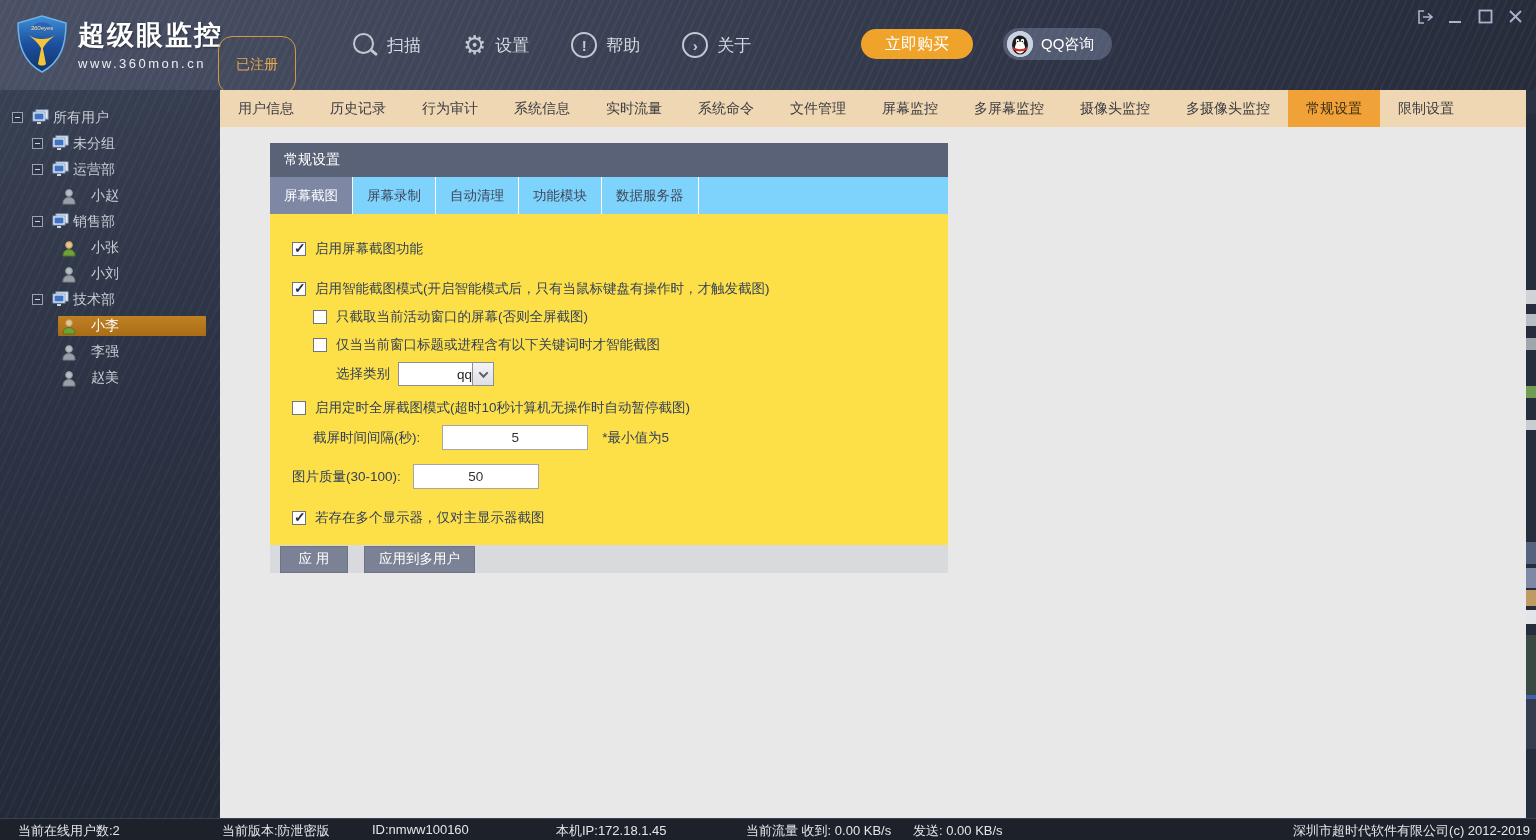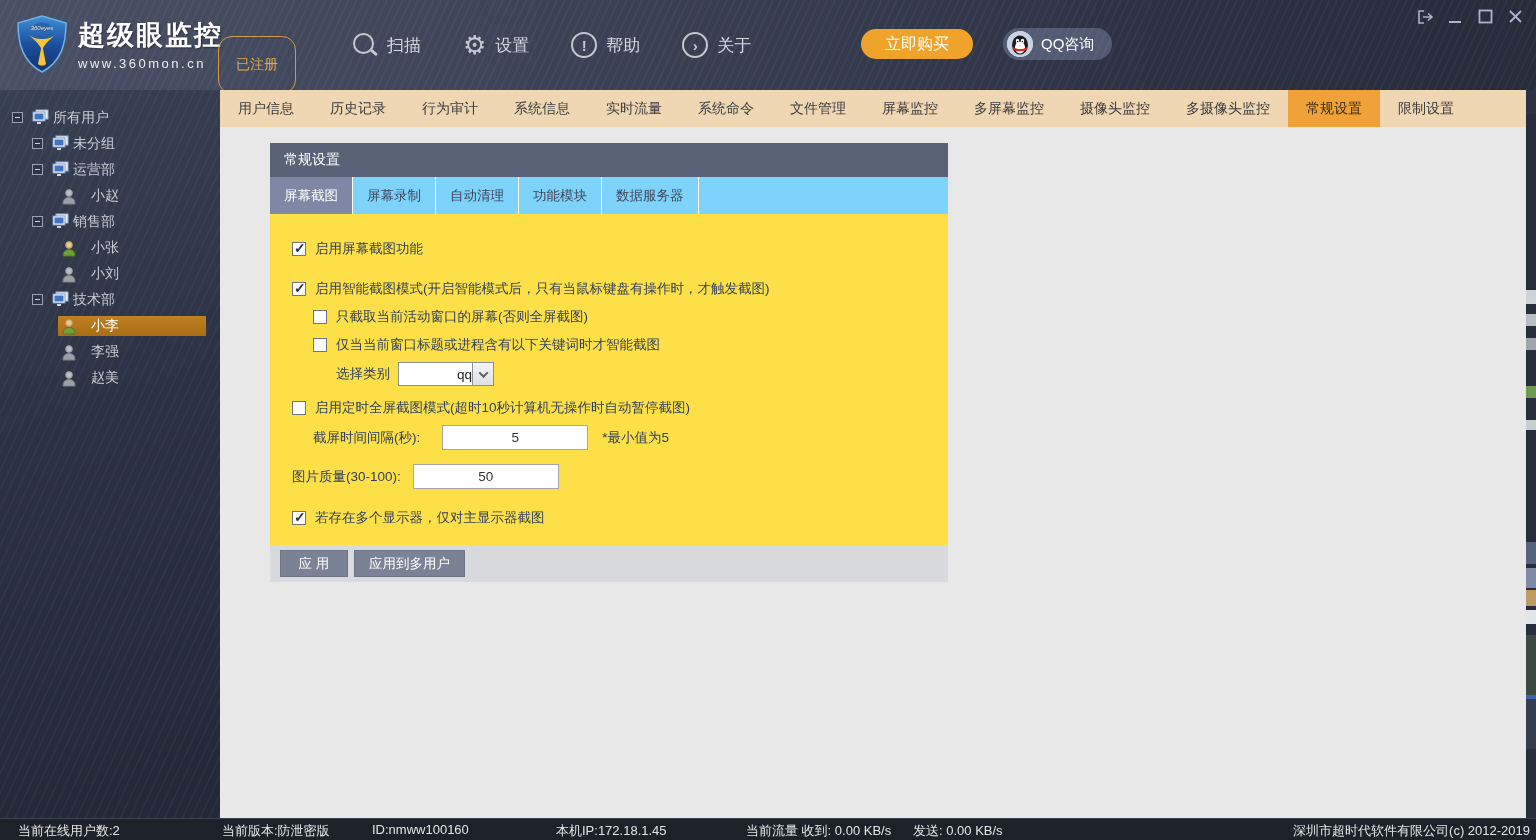--- a/index.html
+++ b/index.html
@@ -113,21 +113,21 @@
     display:flex; align-items:center; position:relative; margin-left:8px; cursor:pointer;
   }
   .select .sel-text{ padding-left:6px; font-size:13.5px; color:#222; flex:1; }
   .sel-btn{
     width:21px; height:100%; background:linear-gradient(#f4f4f5,#dfe0e3);
     border-left:1px solid #8a8f98; display:flex; align-items:center; justify-content:center;
   }
   .chev{ width:7px; height:7px; border-right:2px solid #5a5f6a; border-bottom:2px solid #5a5f6a; transform:rotate(45deg) translate(-1px,-1px); }
   .hint{ margin-left:14px; }
   .panel-footer{
-    height:37px; background:#d8dade; display:flex; align-items:center; gap:6px; padding-left:10px;
+    height:28px; background:#d8dade; display:flex; align-items:center; gap:16px; padding-left:10px;
   }
   .gbtn{
     height:27px; background:#7b8295; color:#fff; border:1px solid #6d7486; font-size:13.5px;
     cursor:pointer; font-family:inherit; padding:0 14px;
   }
   .gbtn.apply{ width:68px; }
 
   
   .edge-sliver{ position:absolute; left:1526px; top:90px; width:10px; height:728px; background:#262d3c; overflow:hidden; }
   .edge-sliver .blk{ position:absolute; left:0; width:10px; }
@@ -398,21 +398,21 @@
           <span>启用定时全屏截图模式(超时10秒计算机无操作时自动暂停截图)</span>
         </div>
         <div class="frow indent1" style="margin-bottom:14px;">
           <span>截屏时间间隔(秒):</span>
           <input class="tinput" style="width: 146px; margin-left: 22px;" value="5">
           <span class="hint">*最小值为5</span>
         </div>
 
         <div class="frow" style="margin-bottom:20px;">
           <span>图片质量(30-100):</span>
-          <input class="tinput" style="width: 146px; margin-left: 12px; text-align: center;" value="50">
+          <input class="tinput" style="width: 126px; margin-left: 12px; text-align: center;" value="50">
         </div>
 
         <div class="frow" style="margin-bottom:4px;">
           <span class="cb checked"></span>
           <span>若存在多个显示器，仅对主显示器截图</span>
         </div>
       </div>
 
       <div class="panel-footer">
         <button class="gbtn apply">应 用</button>

